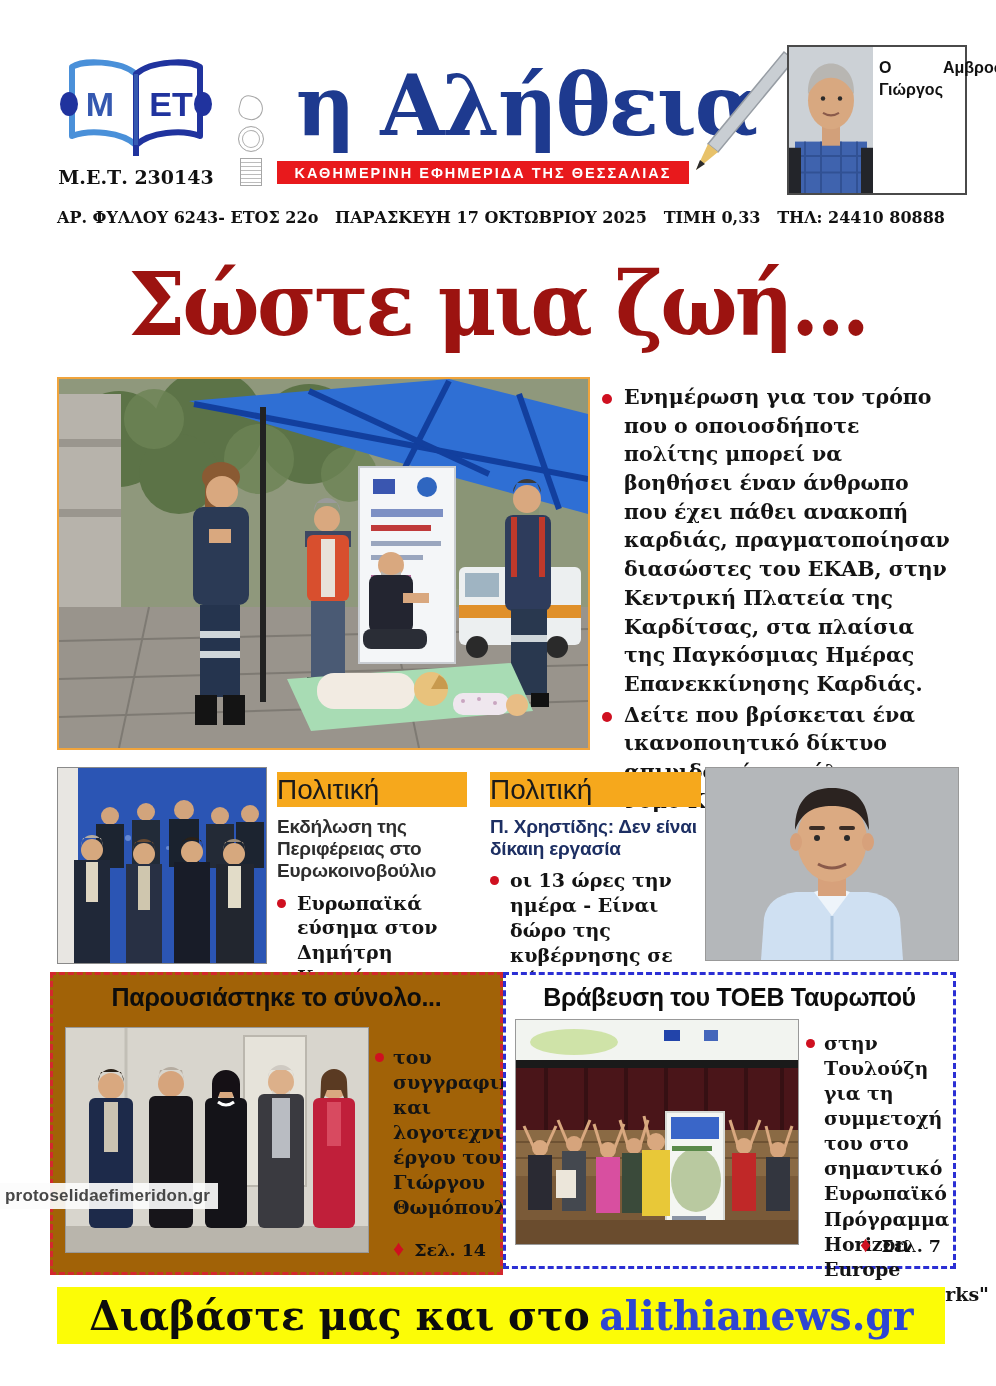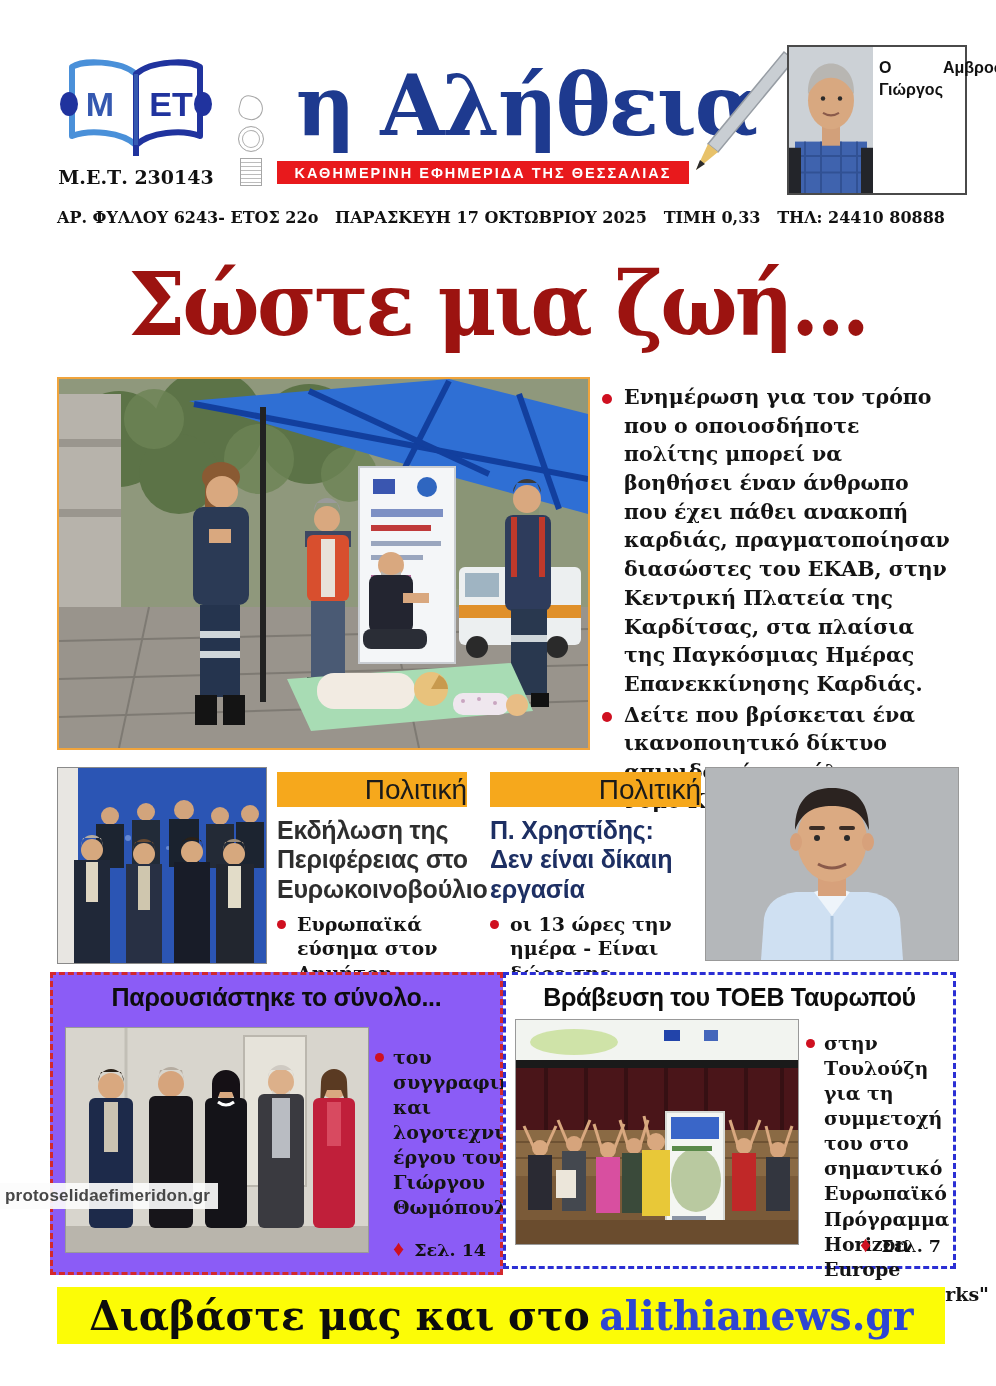--- a/index.html
+++ b/index.html
@@ -54,33 +54,33 @@
   .pageref .dia::before{content:"\2666";color:#cf1020;font-size:22px;line-height:1;}
   .pageref .lbl{font-family:"DejaVu Serif",serif;font-weight:bold;font-size:17.5px;color:#111;}
   .lead-ref{margin-top:10px;padding-right:14px;}
 
   
   .mid-photo-left{left:57px;top:767px;width:208px;height:195px;border:1px solid #8a8a8a;}
   .mid-photo-right{left:705px;top:767px;width:252px;height:192px;border:1px solid #999;}
   .pol-col{top:772px;}
   .pol-col.c2{left:277px;width:200px;}
   .pol-col.c3{left:490px;width:211px;}
-  .pol-bar{height:35px;background:#f6a81c;display:flex;align-items:center;justify-content:flex-end;}
+  .pol-bar{height:35px;background:#f6a81c;display:flex;align-items:center;justify-content:flex-start;}
   .pol-bar span{font-size:28px;color:#1a1a1a;font-family:"Liberation Sans",sans-serif;}
-  .pol-head{margin-top:9px;font-weight:bold;font-size:25px;line-height:1.17;letter-spacing:-.2px;}
+  .pol-head{margin-top:9px;font-weight:bold;font-size:19px;line-height:1.17;letter-spacing:-.2px;}
   .pol-head.dark{color:#2e2e2e;}
   .pol-head.navy{color:#1d2f63;}
   .pol-bullet{margin-top:8px;position:relative;padding-left:20px;font-family:"DejaVu Serif",serif;
               font-weight:bold;font-size:19px;line-height:1.3;color:#141414;}
   .pol-bullet::before{content:"";position:absolute;left:0;top:8px;width:9px;height:9px;
               border-radius:50%;background:#cf1020;}
   .pol-ref{margin-top:6px;padding-right:4px;}
 
   
-  .box-left{left:50px;top:972px;width:447px;height:297px;border:3px dashed #d3282d;background:#8b5cf6;}
+  .box-left{left:50px;top:972px;width:447px;height:297px;border:3px dashed #d3282d;background:#a16207;}
   .box-right{left:503px;top:972px;width:447px;height:291px;border:3px dashed #2b2fd4;background:#fff;}
   .box-title{margin-top:8px;text-align:center;font-weight:bold;font-size:25px;color:#0d0d0d;
              letter-spacing:-.3px;}
   .box-photo{position:absolute;border:1px solid #999;background:#ccc;}
   .bl-photo{left:12px;top:52px;width:302px;height:224px;}
   .br-photo{left:9px;top:44px;width:282px;height:224px;}
   .box-side{position:absolute;font-family:"DejaVu Serif",serif;font-weight:bold;font-size:19px;
             line-height:1.32;color:#141414;}
   .bl-side{left:322px;top:70px;width:112px;padding-left:18px;}
   .br-side{left:300px;top:56px;width:138px;padding-left:18px;}

